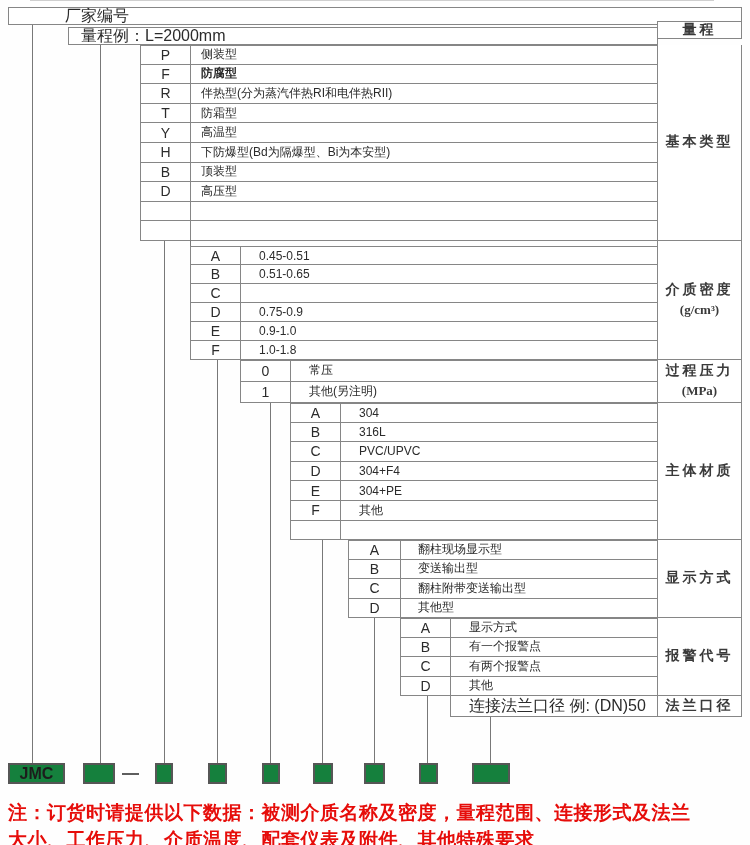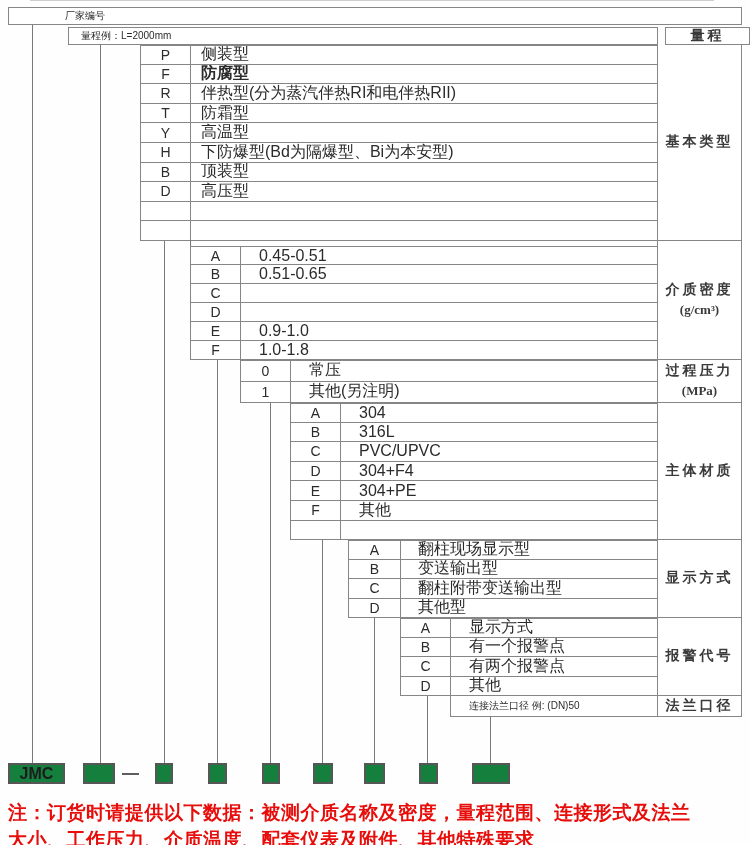--- a/index.html
+++ b/index.html
@@ -8,28 +8,28 @@
     --text:#2b2b2b;
   }
   html,body{margin:0;padding:0;background:#ffffff;}
   #canvas{
     position:relative;width:750px;height:845px;background:#fefefe;overflow:hidden;
     font-family:"Liberation Sans",sans-serif;color:var(--text);
   }
   .hairline{position:absolute;height:1px;background:#cfcfcf;}
   .hbox{
     position:absolute;box-sizing:border-box;border:1px solid var(--line);
-    background:#fff;display:flex;align-items:center;font-size:10px;
+    background:#fff;display:flex;align-items:center;font-size:16px;
   }
   
   .section{position:absolute;box-sizing:border-box;}
   .trow{display:flex;box-sizing:border-box;border:1px solid var(--line);border-top:none;background:#fff;}
   .trow.first{border-top:1px solid var(--line);}
   .tcode{box-sizing:border-box;border-right:1px solid var(--line);display:flex;align-items:center;justify-content:center;font-size:14px;}
-  .tdesc{flex:1;display:flex;align-items:center;font-size:16px;white-space:nowrap;overflow:hidden;}
+  .tdesc{flex:1;display:flex;align-items:center;font-size:12px;white-space:nowrap;overflow:hidden;}
   
   .lblcell{
     position:absolute;left:657px;width:85px;box-sizing:border-box;background:#fff;
     border:1px solid var(--line);display:flex;flex-direction:column;align-items:center;justify-content:center;
     font-family:"Liberation Serif",serif;font-weight:600;font-size:14px;color:#3a3a3a;
     letter-spacing:3px;text-align:center;line-height:1.45;
   }
   .lblcell.joined{border-top:none;}
   .lblcell .unit{letter-spacing:0;font-size:13px;font-weight:600;}
   
@@ -112,20 +112,21 @@
         <div class="trow" style="height: 19px;">
           <div class="tcode" style="width: 50px;">B</div>
           <div class="tdesc" style="padding-left: 18px;">0.51-0.65</div>
         </div>
         <div class="trow" style="height: 19px;">
           <div class="tcode" style="width: 50px;">C</div>
           <div class="tdesc" style="padding-left: 18px; margin-top: 24px;">0.65-0.75</div>
         </div>
         <div class="trow" style="height: 19px;">
           <div class="tcode" style="width: 50px;">D</div>
+          <div class="tdesc" style="padding-left: 18px;">0.75-0.9</div>
         </div>
         <div class="trow" style="height: 19px;">
           <div class="tcode" style="width: 50px;">E</div>
           <div class="tdesc" style="padding-left: 18px;">0.9-1.0</div>
         </div>
         <div class="trow" style="height: 19px;">
           <div class="tcode" style="width: 50px;">F</div>
           <div class="tdesc" style="padding-left: 18px;">1.0-1.8</div>
         </div>
       </div>
@@ -204,21 +205,21 @@
           <div class="tcode" style="width: 50px;">D</div>
           <div class="tdesc" style="padding-left: 18px;">其他</div>
         </div>
       </div>
     </div>
 
   <div class="hbox" style="left:450px;top:695px;width:208px;height:22px;padding-left:18px;">
     <span>连接法兰口径 例: (DN)50</span>
   </div>
 
-  <div class="lblcell" style="top:27px;height:18px;margin-left:8px;">
+  <div class="lblcell" style="top:21px;height:18px;">
     <span>量程</span>
   </div>
   <div class="lblcell joined" style="top:241px;height:119px;">
     <span>介质密度</span>
     <span class="unit">(g/cm³)</span>
   </div>
   <div class="lblcell joined" style="top:45px;height:196px;">
     <span>基本类型</span>
   </div>
   <div class="lblcell joined" style="top:360px;height:43px;">

